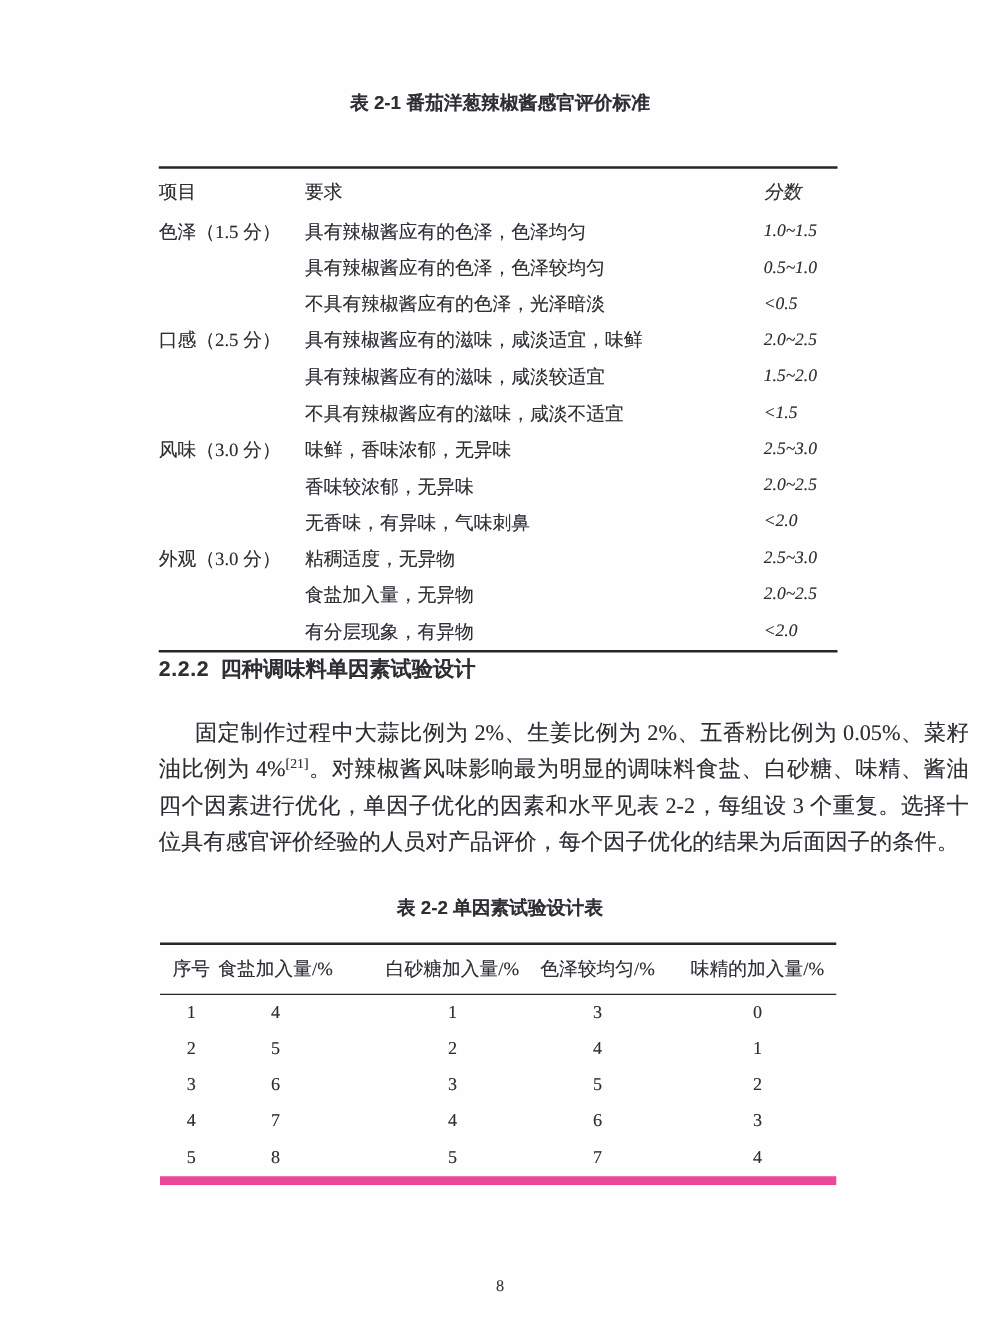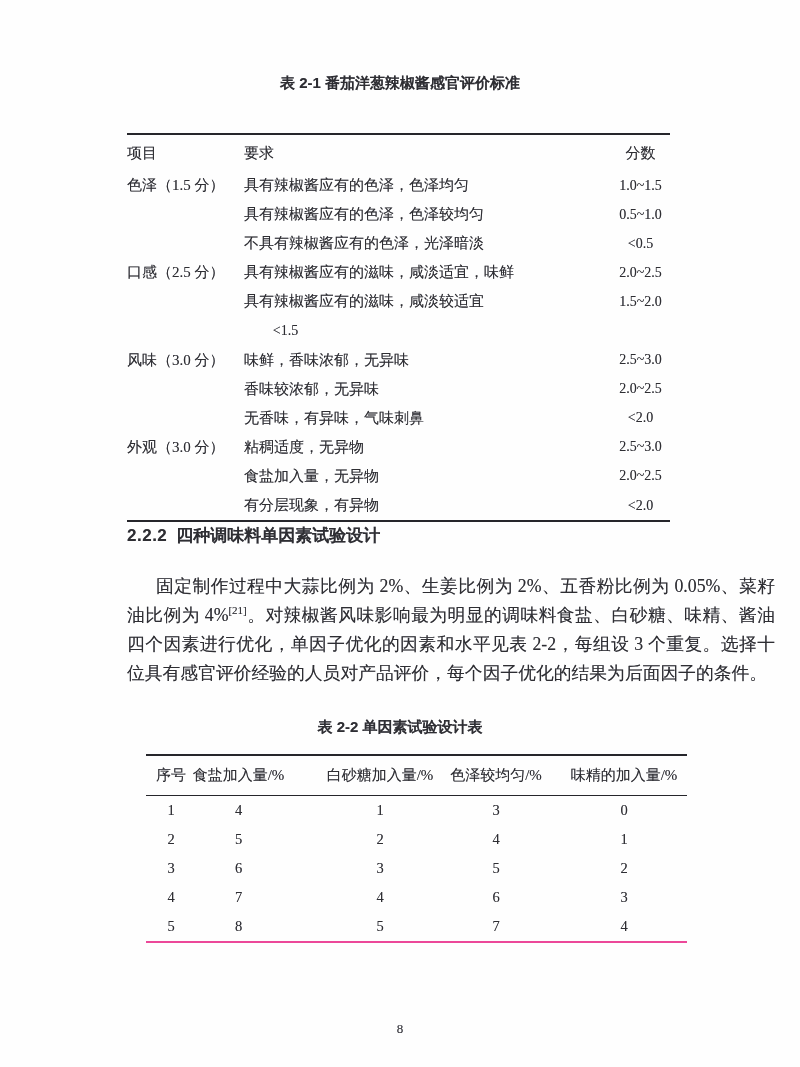--- a/index.html
+++ b/index.html
@@ -23,21 +23,21 @@
   
   #t1 {
     left:127px; top:133px; width:543px;
     border-top:2px solid #26262b; border-bottom:2px solid #26262b;
     font-size:15px;
   }
   .t1-row { display:flex; align-items:center; height:29.1px; }
   .t1-head { height:36px; }
   .t1-c1 { width:117px; }
   .t1-c2 { width:355px; }
-  .t1-c3 { width:71px; text-align:center; padding-left:12px; font-size:14px; }
+  .t1-c3 { width:71px; text-align:left; padding-left:12px; font-size:14px;font-style:italic; }
   .t1-head .t1-c1, .t1-head .t1-c2 { font-size:15px; }
   .t1-head .t1-c3 { font-size:15px; }
 
   
   #sec-heading {
     left:127px; top:525px;
     font-family:"Liberation Sans","DejaVu Sans",sans-serif;
     font-weight:bold; font-size:17px; line-height:21px;
     white-space:nowrap;
   }
@@ -45,22 +45,22 @@
 
   
   #paragraph { left:127px; top:572px; width:648px; font-size:17.8px; }
   .p-line { line-height:29px; text-align:justify; text-align-last:justify; }
   .p-line.last { text-align-last:left; }
   .p-line.first { text-indent:29px; }
   .p-line sup { font-size:11px; vertical-align:super; line-height:0; }
 
   
   #t2 {
-    left:146px; top:754px; width:541px;
-    border-top:2px solid #26262b; border-bottom:2px solid #ec4899;
+    left:128px; top:754px; width:541px;
+    border-top:2px solid #26262b; border-bottom:7px solid #ec4899;
     font-size:15px;
   }
   .t2-row { display:flex; align-items:center; height:29px; }
   .t2-head { height:40px; border-bottom:1.4px solid #26262b; }
   .t2-c { text-align:center; white-space:nowrap; display:flex; align-items:center; justify-content:center; }
   .t2-c1 { width:50px; }
   .t2-c2 { width:85px; }
   .t2-c3 { width:150px;padding-left:48px; }
   .t2-c4 { width:130px; }
   .t2-c5 { width:126px; }
@@ -104,20 +104,21 @@
         <span class="t1-c2">具有辣椒酱应有的滋味，咸淡适宜，味鲜</span>
         <span class="t1-c3">2.0~2.5</span>
       </div>
       <div class="t1-row">
         <span class="t1-c1"></span>
         <span class="t1-c2">具有辣椒酱应有的滋味，咸淡较适宜</span>
         <span class="t1-c3">1.5~2.0</span>
       </div>
       <div class="t1-row">
         <span class="t1-c1"></span>
+        <span class="t1-c2">不具有辣椒酱应有的滋味，咸淡不适宜</span>
         <span class="t1-c3">&lt;1.5</span>
       </div>
       <div class="t1-row">
         <span class="t1-c1">风味（3.0 分）</span>
         <span class="t1-c2">味鲜，香味浓郁，无异味</span>
         <span class="t1-c3">2.5~3.0</span>
       </div>
       <div class="t1-row">
         <span class="t1-c1"></span>
         <span class="t1-c2">香味较浓郁，无异味</span>

